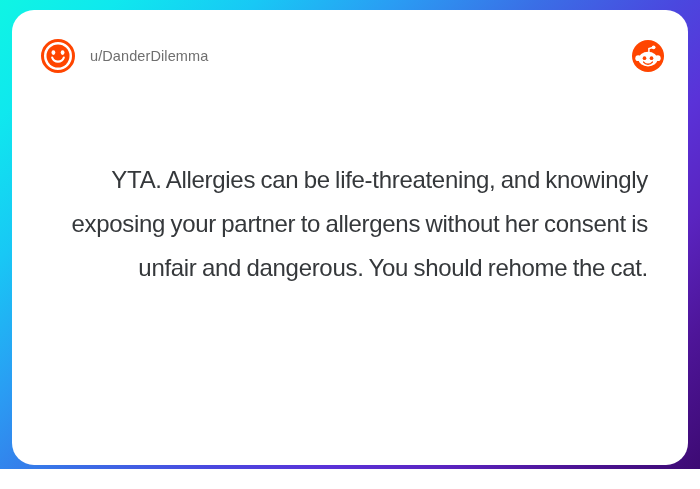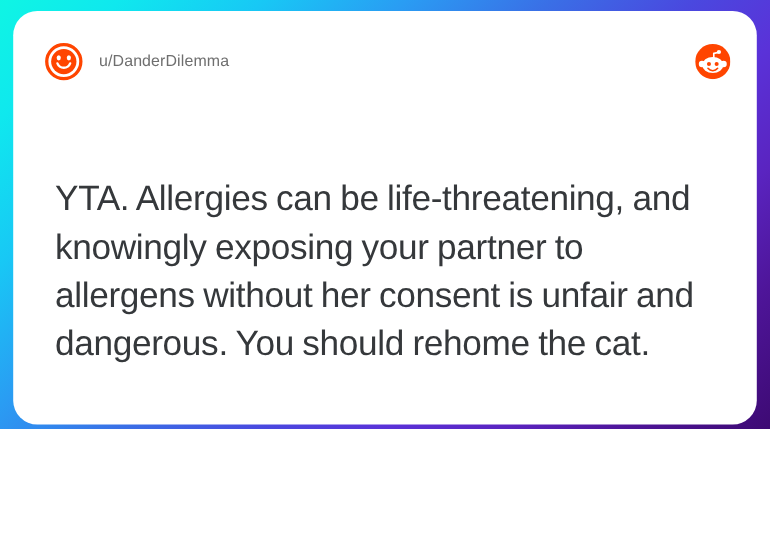--- a/index.html
+++ b/index.html
@@ -9,21 +9,21 @@
   body {
     width: 700px;
     height: 489px;
     overflow: hidden;
     font-family: "Liberation Sans", sans-serif;
   }
 
   #frame {
     position: relative;
     width: 700px;
-    height: 390px;
+    height: 469px;
     background: linear-gradient(135deg,
         #0ff5e4 0%,
         #0fe8ee 10%,
         #18c8f5 22%,
         #2a9cf3 34%,
         #3a6fe6 46%,
         #4a48df 58%,
         #5a32d8 68%,
         #5a24c0 78%,
         #4e1599 88%,
@@ -78,28 +78,29 @@
     height: 32px;
     display: block;
   }
 
   
   .post-body {
     position: absolute;
     left: 38px;
     right: 40px;
     top: 148px;
-    font-size: 32px;
+    font-size: 24px;
     line-height: 44px;
     color: #35383b;
     letter-spacing: -0.3px;
     font-family: "Liberation Sans", sans-serif;
     font-weight: 400;
     white-space: pre-wrap;
     word-spacing: -1px;
+    text-align: right;
   }
 </style>
 </head>
 <body>
 
 <div id="frame">
 
   <div id="card">
 
     <div class="card-header">

